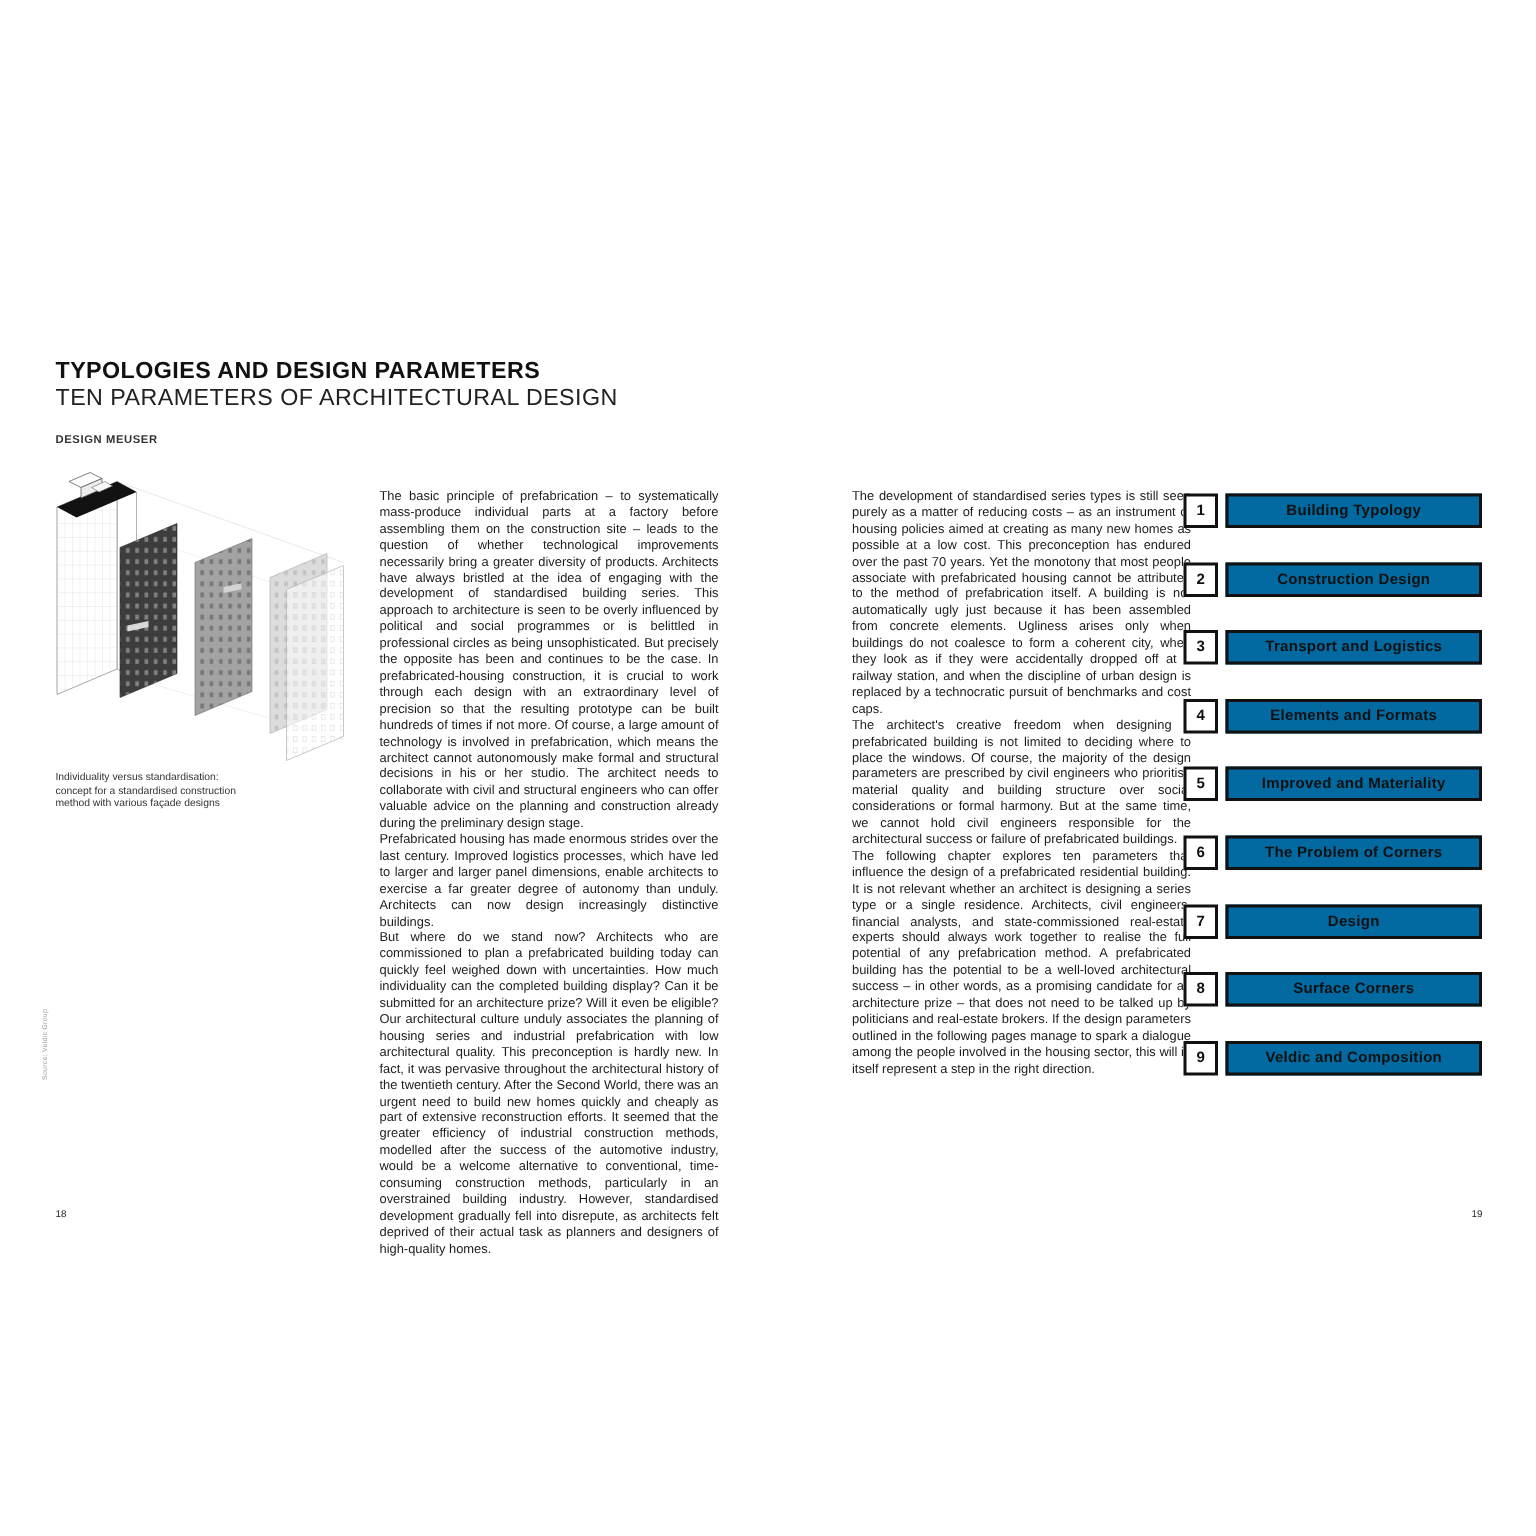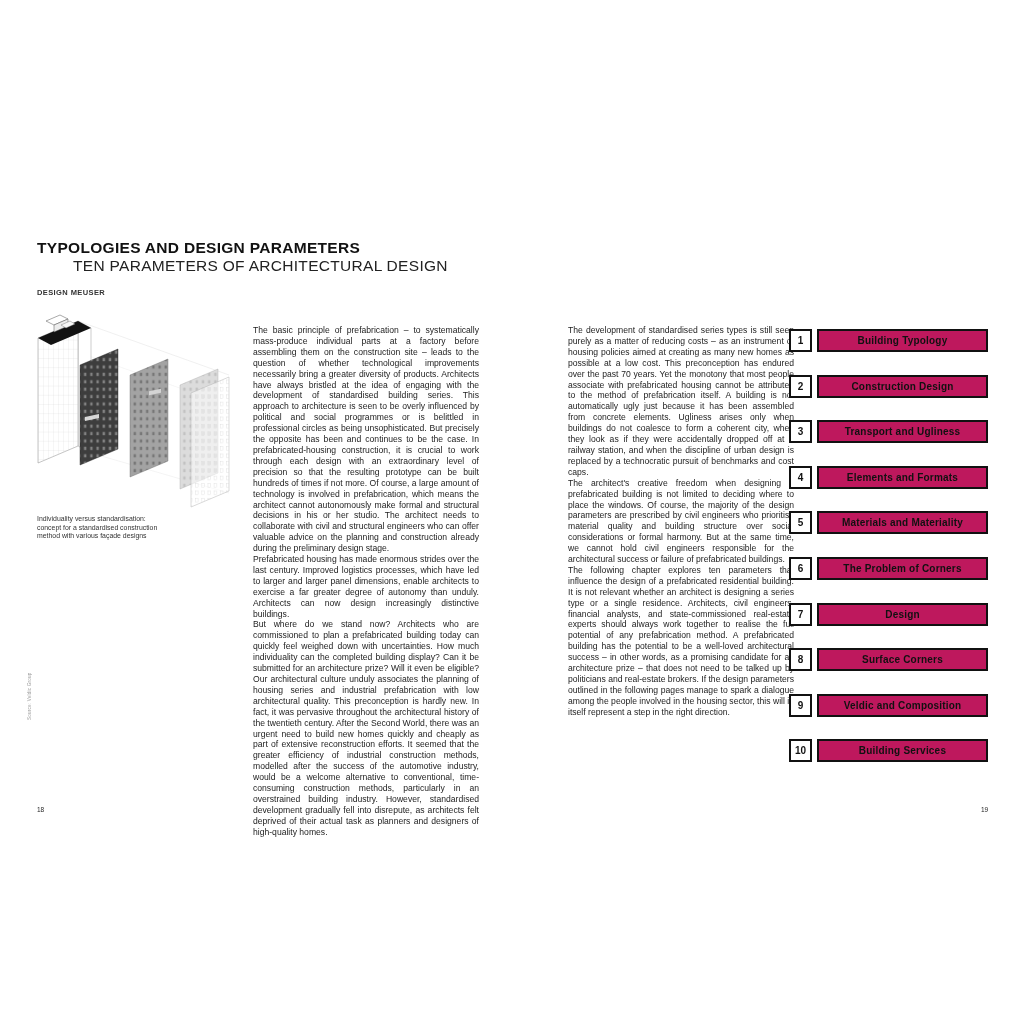--- a/index.html
+++ b/index.html
@@ -3,21 +3,21 @@
 <meta charset="utf-8">
 <style>
   html,body{margin:0;padding:0;background:#ffffff;}
   .page{
     position:relative;width:1024px;height:1024px;background:#ffffff;
     font-family:"Liberation Sans",sans-serif;color:#1a1a1a;overflow:hidden;
   }
   
   .header{position:absolute;left:37px;top:239px;}
   .title1{font-size:15.5px;font-weight:700;letter-spacing:.3px;line-height:18px;color:#111;}
-  .title2{font-size:15.5px;font-weight:400;letter-spacing:.3px;line-height:18px;color:#222;margin-left:36px;}
+  .title2{font-size:15.5px;font-weight:400;letter-spacing:.3px;line-height:18px;color:#222;}
   .author{margin-top:13px;font-size:7.5px;font-weight:700;letter-spacing:.4px;color:#333;}
   
   .figure{position:absolute;left:33px;top:312px;width:200px;height:198px;}
   .figure svg{display:block;}
   .credit{
     position:absolute;left:-6px;top:408px;font-size:4.6px;color:#999;
     transform:rotate(-90deg);transform-origin:0 0;letter-spacing:.2px;white-space:nowrap;
   }
   .caption{
     position:absolute;left:37px;top:515px;width:170px;
@@ -34,21 +34,21 @@
   .col2{left:568px;}
   
   .params{position:absolute;left:789px;top:329px;width:199px;}
   .param-row{display:flex;align-items:stretch;height:23px;margin-bottom:22.6px;}
   .param-num{
     box-sizing:border-box;width:23px;height:23px;border:2px solid #111;background:#fff;
     display:flex;align-items:center;justify-content:center;
     font-size:10px;font-weight:700;color:#111;flex:0 0 auto;
   }
   .param-bar{
-    box-sizing:border-box;margin-left:5px;flex:1 1 auto;height:23px;border:2px solid #111;background:#be185d;
+    box-sizing:border-box;margin-left:5px;flex:1 1 auto;height:23px;border:2px solid #111;background:#0369a1;
     display:flex;align-items:center;justify-content:center;
     font-size:10px;font-weight:700;letter-spacing:.2px;color:#111;text-align:center;
   }
   
   .folio{position:absolute;top:806px;font-size:6.5px;color:#222;}
   .folio.left{left:37px;}
   .folio.right{left:981px;}
 </style>
 </head>
 <body>
@@ -141,48 +141,44 @@
     <div class="param-row">
       <div class="param-num">1</div>
       <div class="param-bar">Building Typology</div>
     </div>
     <div class="param-row">
       <div class="param-num">2</div>
       <div class="param-bar">Construction Design</div>
     </div>
     <div class="param-row">
       <div class="param-num">3</div>
-      <div class="param-bar">Transport and Ugliness</div>
+      <div class="param-bar">Transport and Logistics</div>
     </div>
     <div class="param-row">
       <div class="param-num">4</div>
       <div class="param-bar">Elements and Formats</div>
     </div>
     <div class="param-row">
       <div class="param-num">5</div>
-      <div class="param-bar">Materials and Materiality</div>
+      <div class="param-bar">Improved and Materiality</div>
     </div>
     <div class="param-row">
       <div class="param-num">6</div>
       <div class="param-bar">The Problem of Corners</div>
     </div>
     <div class="param-row">
       <div class="param-num">7</div>
       <div class="param-bar">Design</div>
     </div>
     <div class="param-row">
       <div class="param-num">8</div>
       <div class="param-bar">Surface Corners</div>
     </div>
     <div class="param-row">
       <div class="param-num">9</div>
       <div class="param-bar">Veldic and Composition</div>
     </div>
-    <div class="param-row">
-      <div class="param-num">10</div>
-      <div class="param-bar">Building Services</div>
-    </div>
   </div>
 
   <div class="folio left">18</div>
   <div class="folio right">19</div>
 
 </div>
 
 </body></html>

